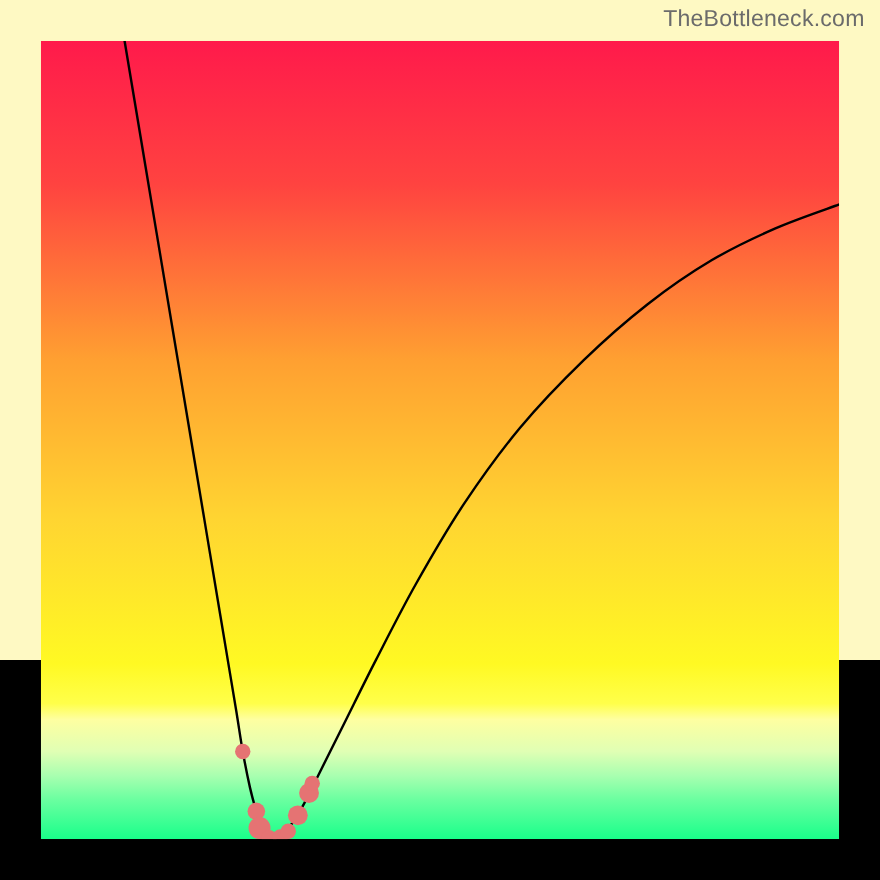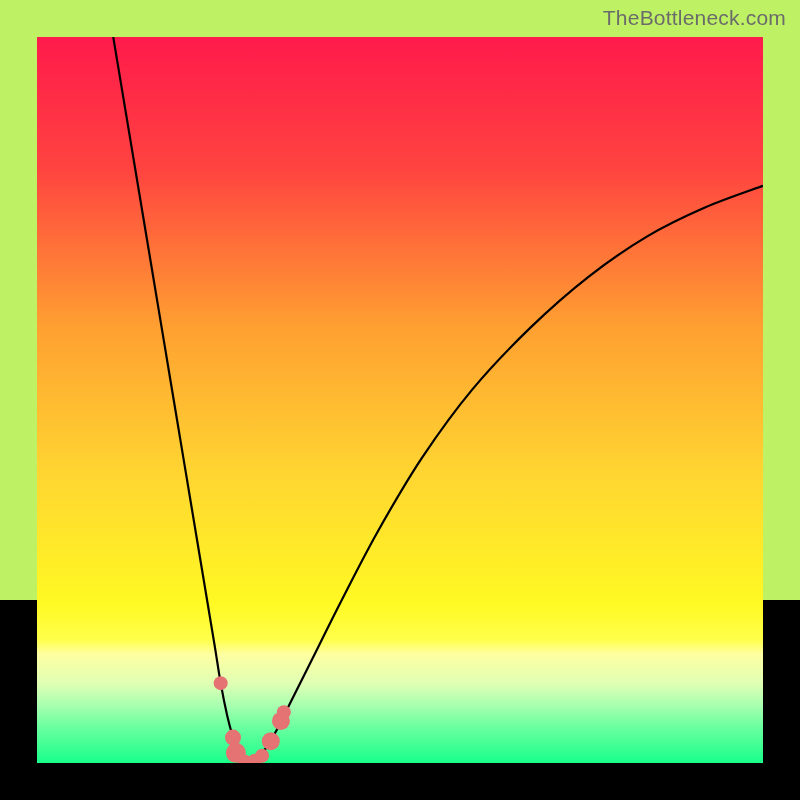--- a/index.html
+++ b/index.html
@@ -10,21 +10,21 @@
     background: #000;
     overflow: hidden;
     font-family: Arial, Helvetica, sans-serif;
   }
   .frame {
     position: absolute;
     left: 0;
     top: 0;
     width: 800px;
     height: 600px;
-    background: #bef264;
+    background: #fef9c3;
   }
   .plot-area {
     position: absolute;
     left: 37px;
     top: 37px;
     width: 726px;
     height: 726px;
     overflow: hidden;
   }
   .gradient {

